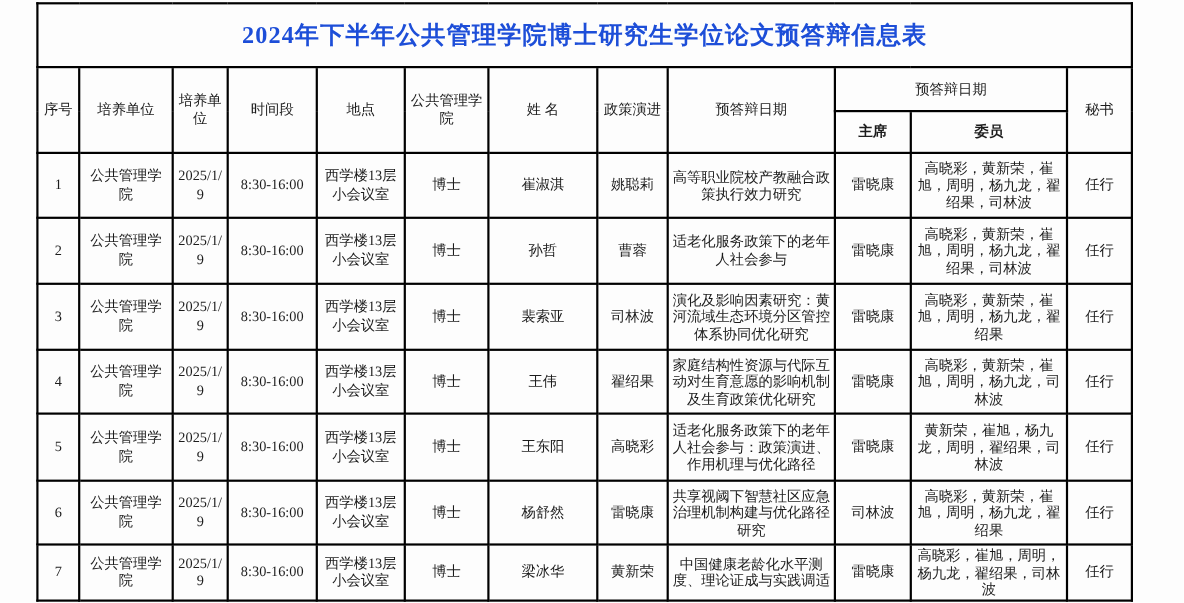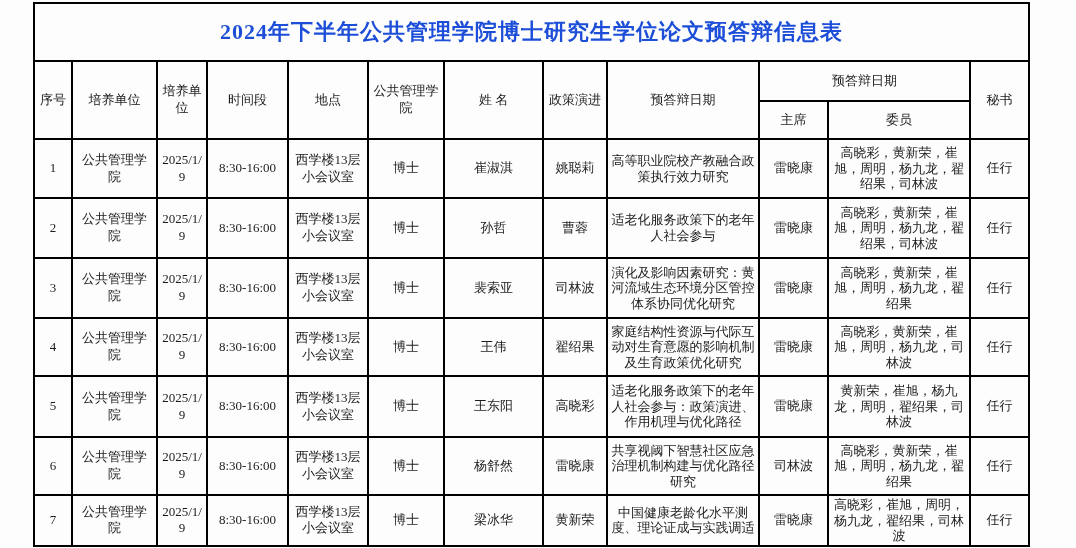--- a/index.html
+++ b/index.html
@@ -13,21 +13,21 @@
   }
   .info-table th,.info-table td{
     border:2px solid #000;
     text-align:center;vertical-align:middle;
     font-weight:normal;font-size:13px;line-height:1.3;
     padding:1px 3px;word-break:break-all;
   }
   .title-row th{
     font-size:22px;font-weight:bold;height:54px;letter-spacing:1px;color:#1d4ed8;
   }
-  tr.head-row2 th{height:34px;}
+  tr.head-row2 th{height:34px;font-weight:bold;}
   tr.head-row1 th{height:36px;}
   tbody tr:nth-child(1){height:59px;}
   tbody tr:nth-child(2){height:60px;}
   tbody tr:nth-child(3){height:60px;}
   tbody tr:nth-child(4){height:58px;}
   tbody tr:nth-child(5){height:61px;}
   tbody tr:nth-child(6){height:58px;}
   tbody tr:nth-child(7){height:43px;}
   td.members,td.thesis{line-height:1.2;padding:1px 2px;}
 </style>

